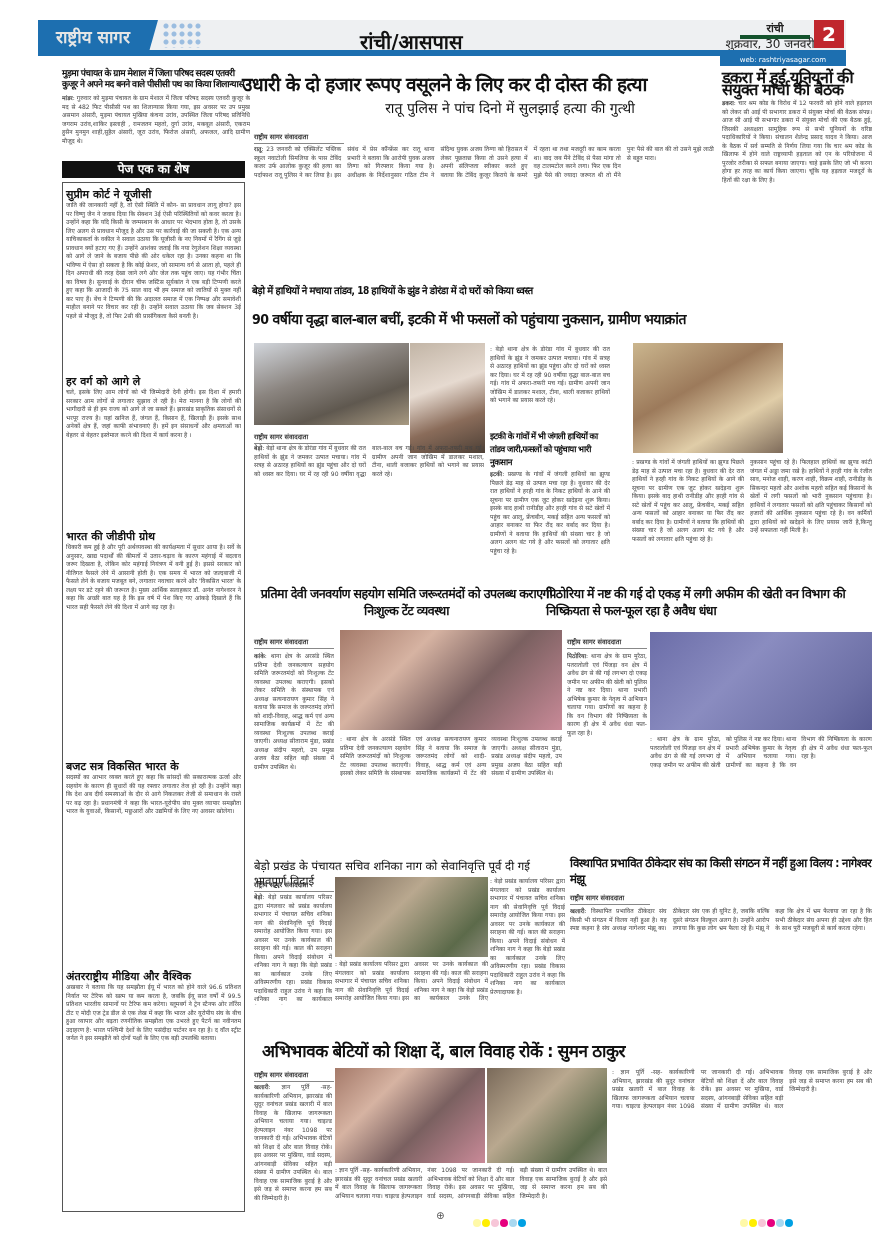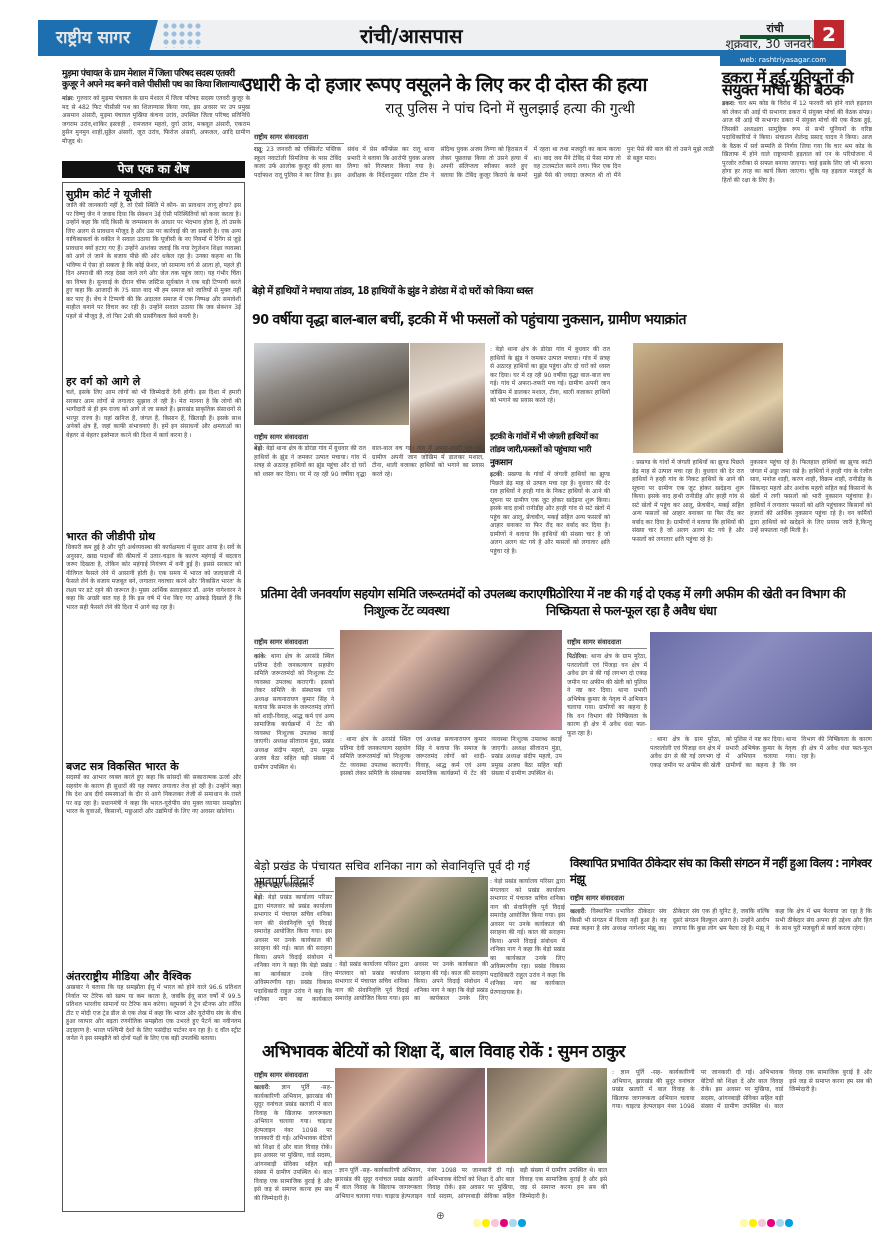--- a/index.html
+++ b/index.html
@@ -2,21 +2,21 @@
 <html><head>
 <meta charset="utf-8">
 <style>
 *{box-sizing:border-box;margin:0;padding:0}
 body{width:877px;height:1241px;background:#fff;font-family:"DejaVu Sans",sans-serif;color:#222;position:relative;overflow:hidden}
 .abs{position:absolute}
 .masthead{left:38px;top:20px;width:808px;height:30px;background:#eef0f2}
 .mast-logo{left:38px;top:20px;width:120px;height:34px;background:#1d6fb0;clip-path:polygon(0 0,100% 0,92% 100%,0 100%)}
 .mast-logo span{display:block;color:#e5e5e5;font-weight:bold;font-size:17px;padding:5px 0 0 18px;font-family:"DejaVu Serif",serif}
 .mast-dots{left:162px;top:22px;width:40px;height:26px;background:radial-gradient(circle,#9bbde0 2px,transparent 3px) 0 0/8px 8px}
-.mast-title{left:360px;top:22px;font-size:20px;font-weight:bold;color:#111;font-family:"DejaVu Serif",serif}
+.mast-title{left:360px;top:28px;font-size:20px;font-weight:bold;color:#111;font-family:"DejaVu Serif",serif}
 .mast-city{left:740px;top:20px;font-size:11px;font-weight:bold;width:70px;text-align:center;border-bottom:4px solid #14532d}
 .mast-date{left:725px;top:35px;font-size:12px;width:90px;text-align:center}
 .mast-page{left:814px;top:20px;width:30px;height:28px;background:#c0262d;color:#fff;font-size:20px;font-weight:bold;text-align:center;line-height:28px}
 .mast-bar{left:38px;top:50px;width:808px;height:6px;background:#1d6fb0}
 .mast-web{left:720px;top:54px;width:126px;height:12px;background:#1d6fb0;color:#fff;font-size:7px;text-align:center;line-height:12px}
 .col{font-size:6px;line-height:8.5px;color:#444;text-align:justify;overflow:hidden}
 .head{font-weight:bold;color:#111;font-family:"DejaVu Sans Condensed","DejaVu Sans",sans-serif;letter-spacing:-0.5px}
 .sub{font-weight:normal;color:#111}
 .byline{font-size:6.5px;font-weight:bold;color:#333;border-bottom:1px solid #888;padding-bottom:2px}
 .box{border:1px solid #555}

